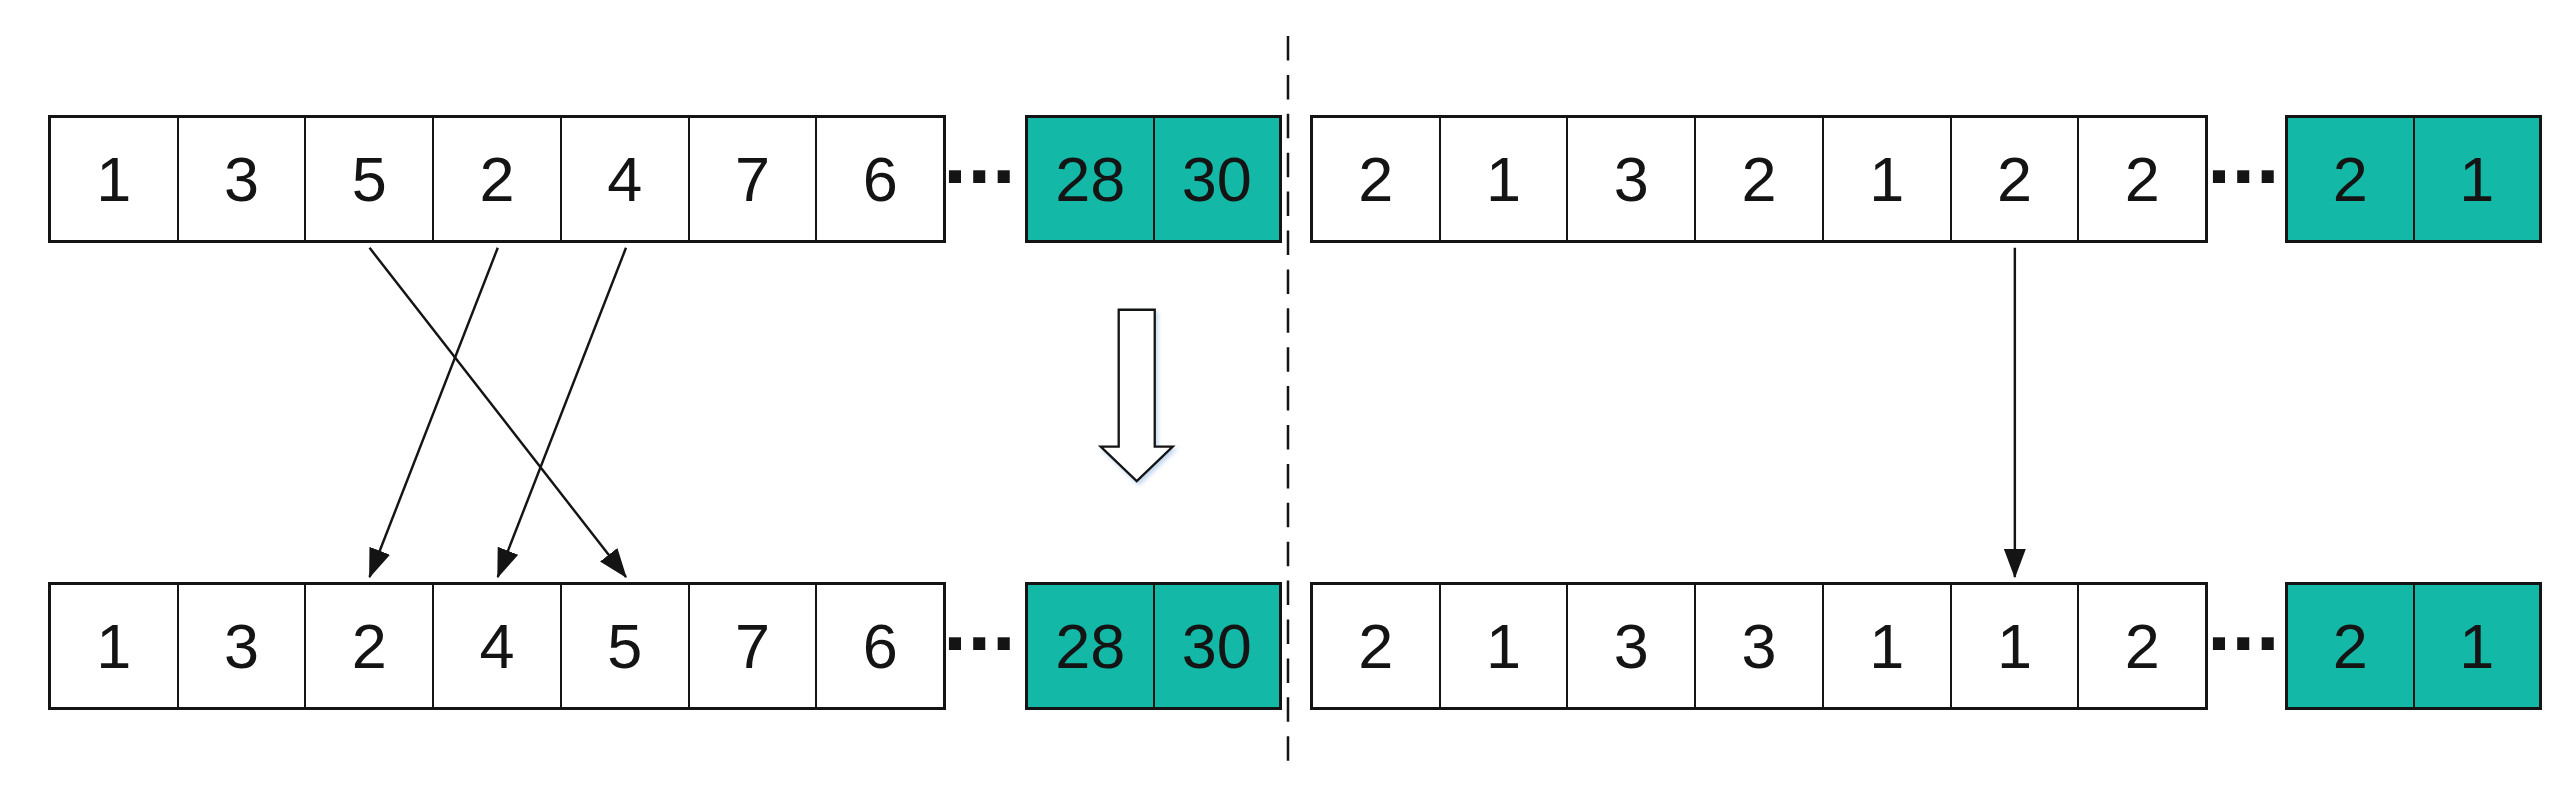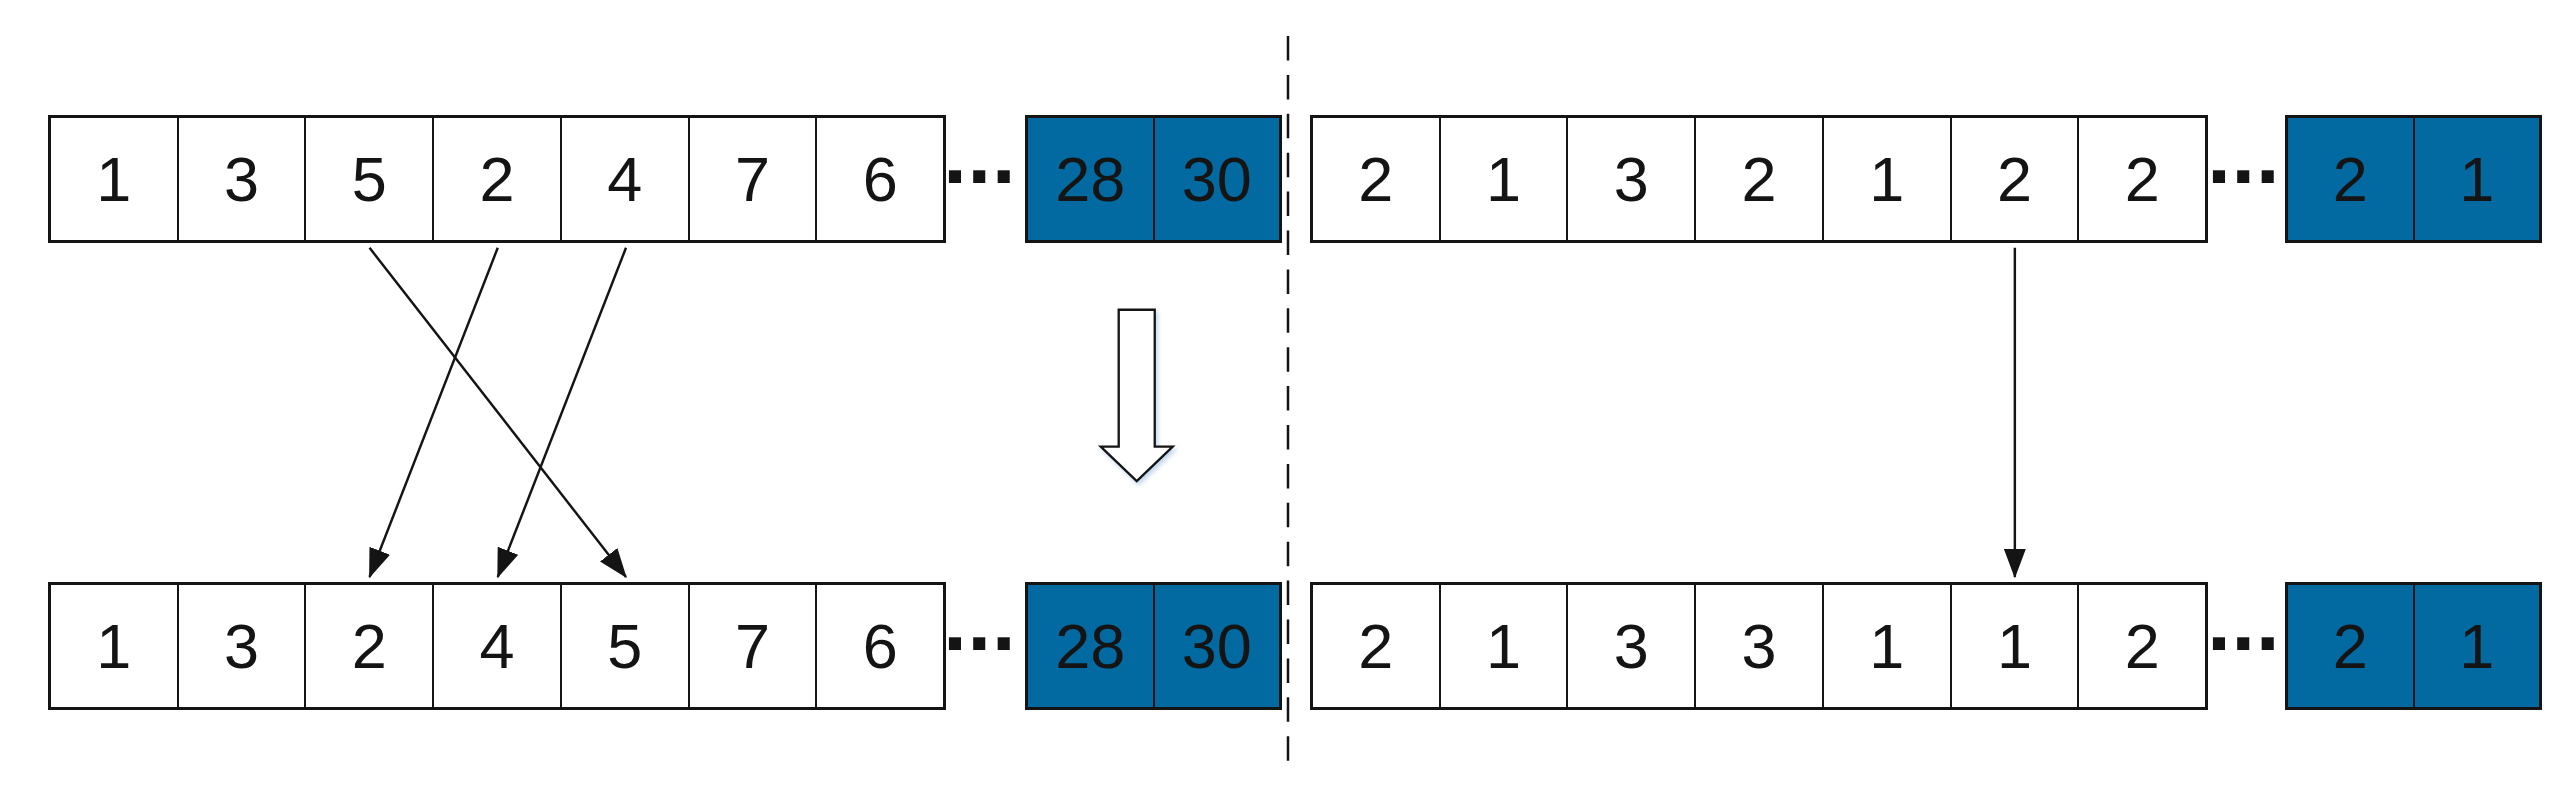--- a/index.html
+++ b/index.html
@@ -33,21 +33,21 @@
   }
   .main-array .cell:first-child { border-left: none; }
   
   .tail-array {
     position: absolute;
     width: 257px;
     height: 128px;
     box-sizing: border-box;
     border: 3.6px solid #141414;
     display: flex;
-    background: #0369a1;
+    background: #14b8a6;
   }
   .tail-array .cell {
     flex: 1 1 0;
     border-left: 2.9px solid #141414;
     display: flex;
     align-items: center;
     justify-content: center;
     font-size: 63px;
     line-height: 1;
   }

